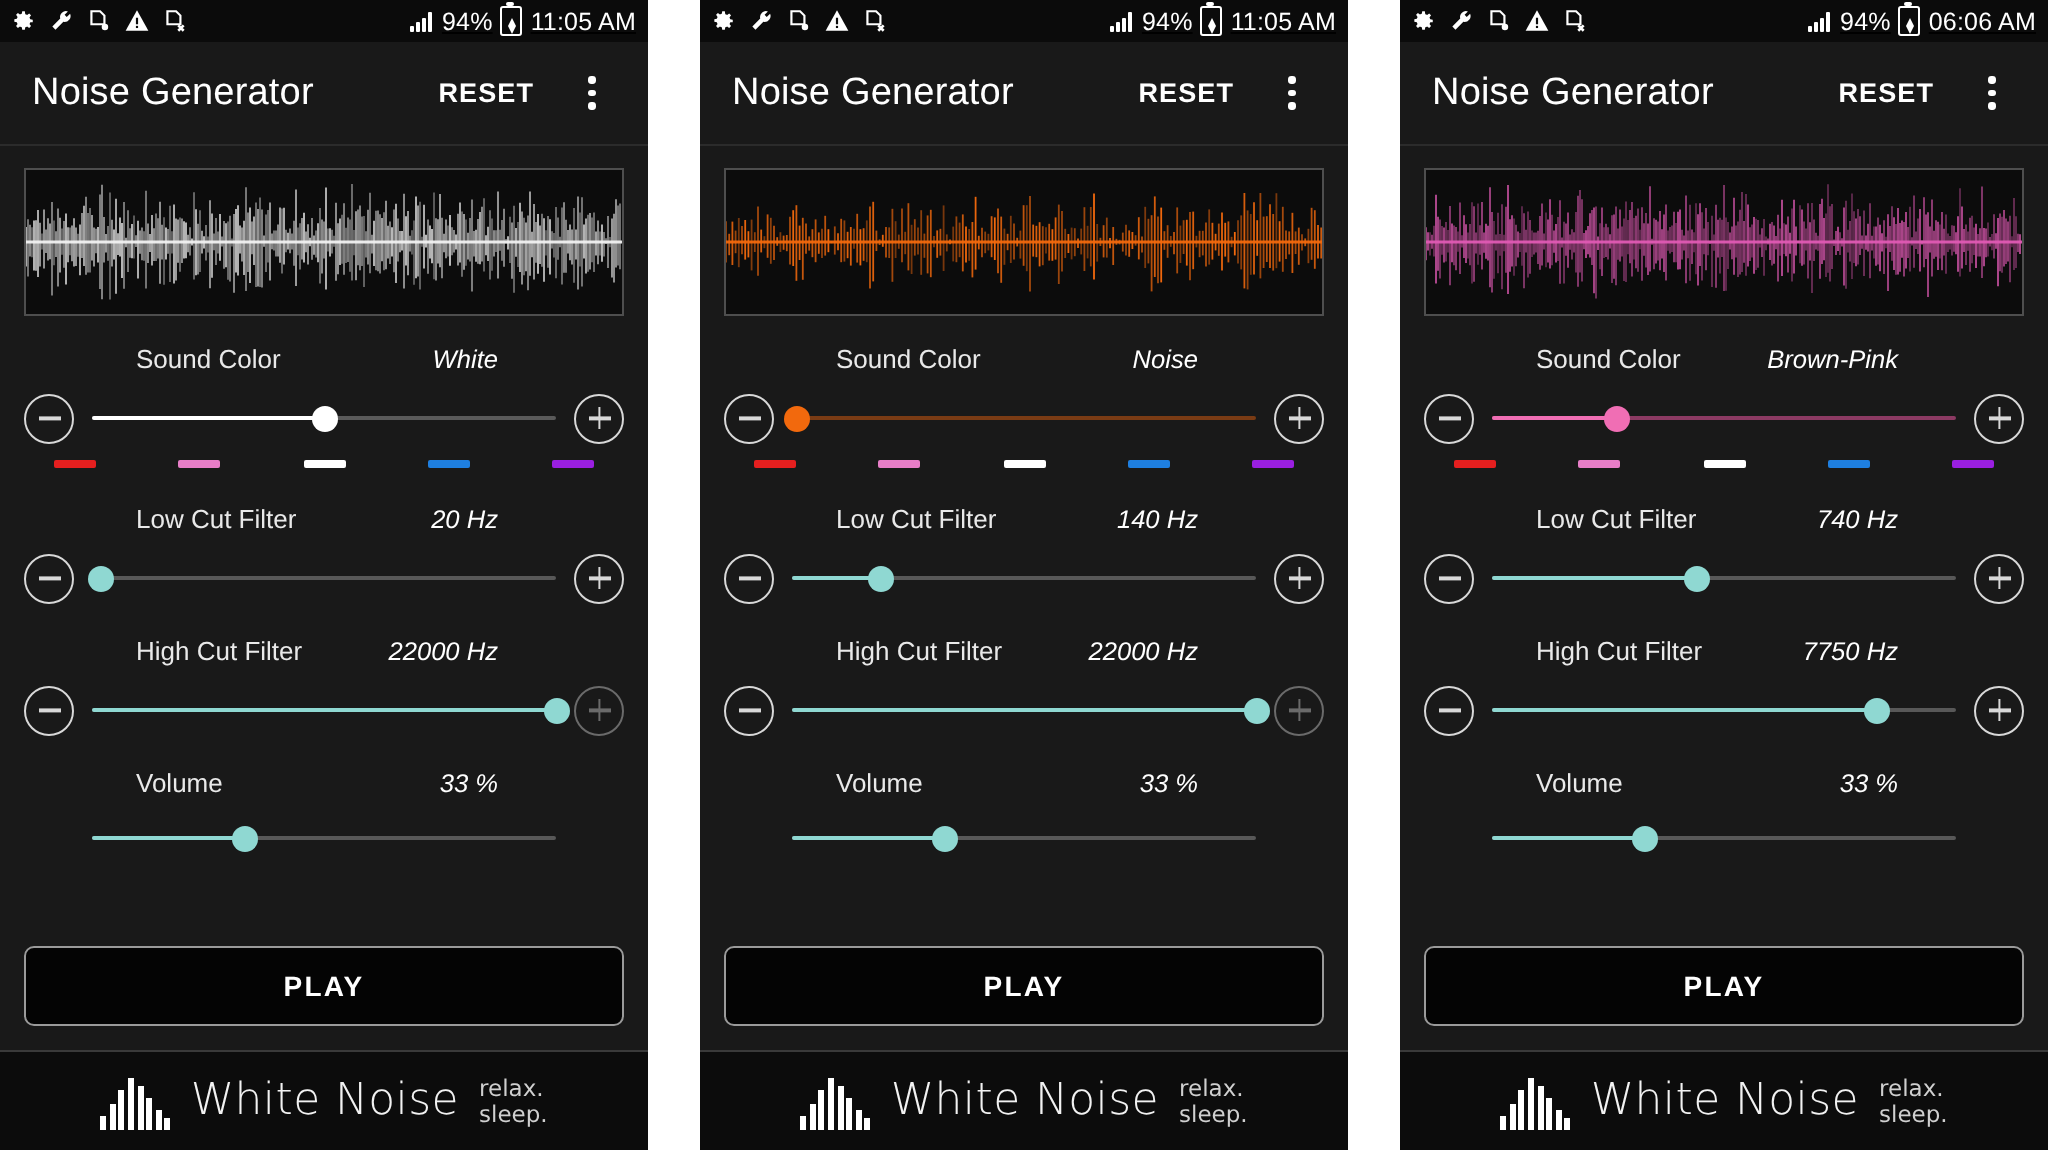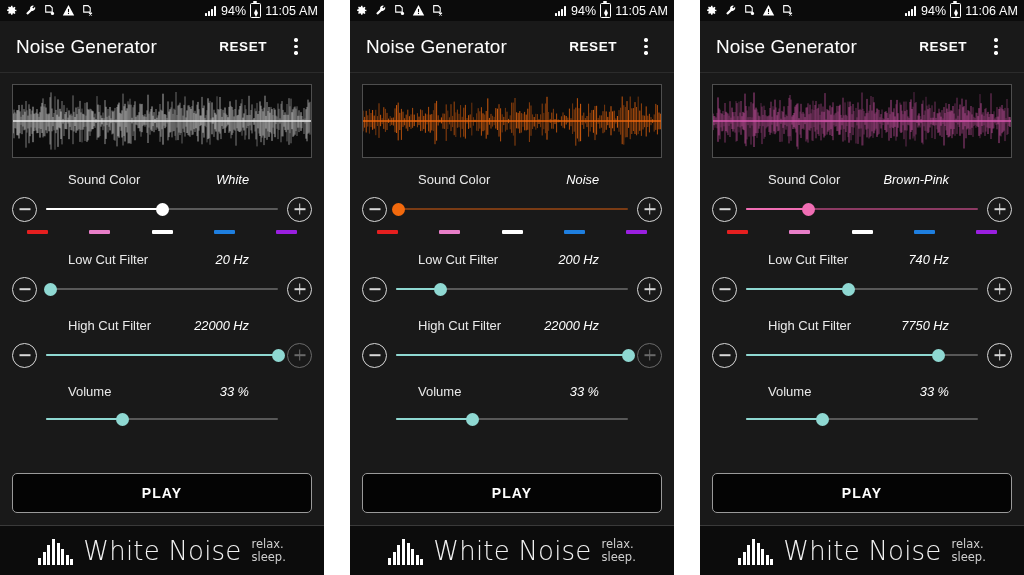--- a/index.html
+++ b/index.html
@@ -84,21 +84,21 @@
   .play-wrap{margin-top:auto;padding-bottom:12px;}
   .play-btn{width:100%;height:40px;background:#040404;border:1px solid #9a9a9a;
             border-radius:5px;color:#ffffff;font-size:14px;font-weight:700;letter-spacing:1.1px;
             font-family:inherit;cursor:pointer;display:flex;align-items:center;justify-content:center;}
 
   
   .brand{flex:0 0 49px;height:49px;background:#0c0c0c;border-top:1px solid #3a3a3a;
          display:flex;align-items:center;justify-content:center;gap:10px;}
   .brand-logo{display:flex;align-items:flex-end;gap:1.6px;height:28px;position:relative;}
   .brand-logo i{display:block;width:3px;background:#fff;}
-  .brand-name{color:#f2f2f2;font-size:26px;font-weight:300;letter-spacing:.2px;
+  .brand-name{color:#f2f2f2;font-size:22px;font-weight:300;letter-spacing:.2px;
               font-family:"DejaVu Sans",sans-serif;}
   .brand-tag{display:flex;flex-direction:column;color:#cfcfcf;font-size:11.5px;line-height:13px;
              font-family:"DejaVu Sans",sans-serif;}
 </style>
 </head>
 <body>
 
 <div class="stage">
 
   <div class="panel">
@@ -836,21 +836,21 @@
             <i style="left: 28%; background: rgb(232, 126, 200);"></i>
             <i style="left: 50%; background: rgb(255, 255, 255);"></i>
             <i style="left: 72%; background: rgb(30, 127, 224);"></i>
             <i style="left: 94%; background: rgb(154, 31, 224);"></i>
           </div>
       </div>
 
       <div class="sec">
         <div class="sec-labels">
           <span class="sec-name">Low Cut Filter</span>
-          <span class="sec-val">200 Hz</span>
+          <span class="sec-val">140 Hz</span>
         </div>
         <div class="sec-row">
           <div class="rbtn"></div>
           <div class="slider">
             <div class="track"></div>
               <div class="fill" style="width: 19%; background: rgb(143, 216, 210);"></div>
               <div class="thumb" style="left: 19%; background: rgb(143, 216, 210);"></div>
           </div>
           <div class="rbtn plus"></div>
         </div>
@@ -950,21 +950,21 @@
         <span class="sig">
             <i></i>
             <i></i>
             <i></i>
             <i></i>
           </span>
         <span class="pct">94%</span>
         <span class="batt">
             <span></span>
           </span>
-        <span>11:06 AM</span>
+        <span>06:06 AM</span>
       </div>
     </div>
 
     <div class="appbar">
       <span class="app-title">Noise Generator</span>
       <div class="right">
         <button class="reset-btn">RESET</button>
         <div class="kebab">
             <i></i>
             <i></i>

